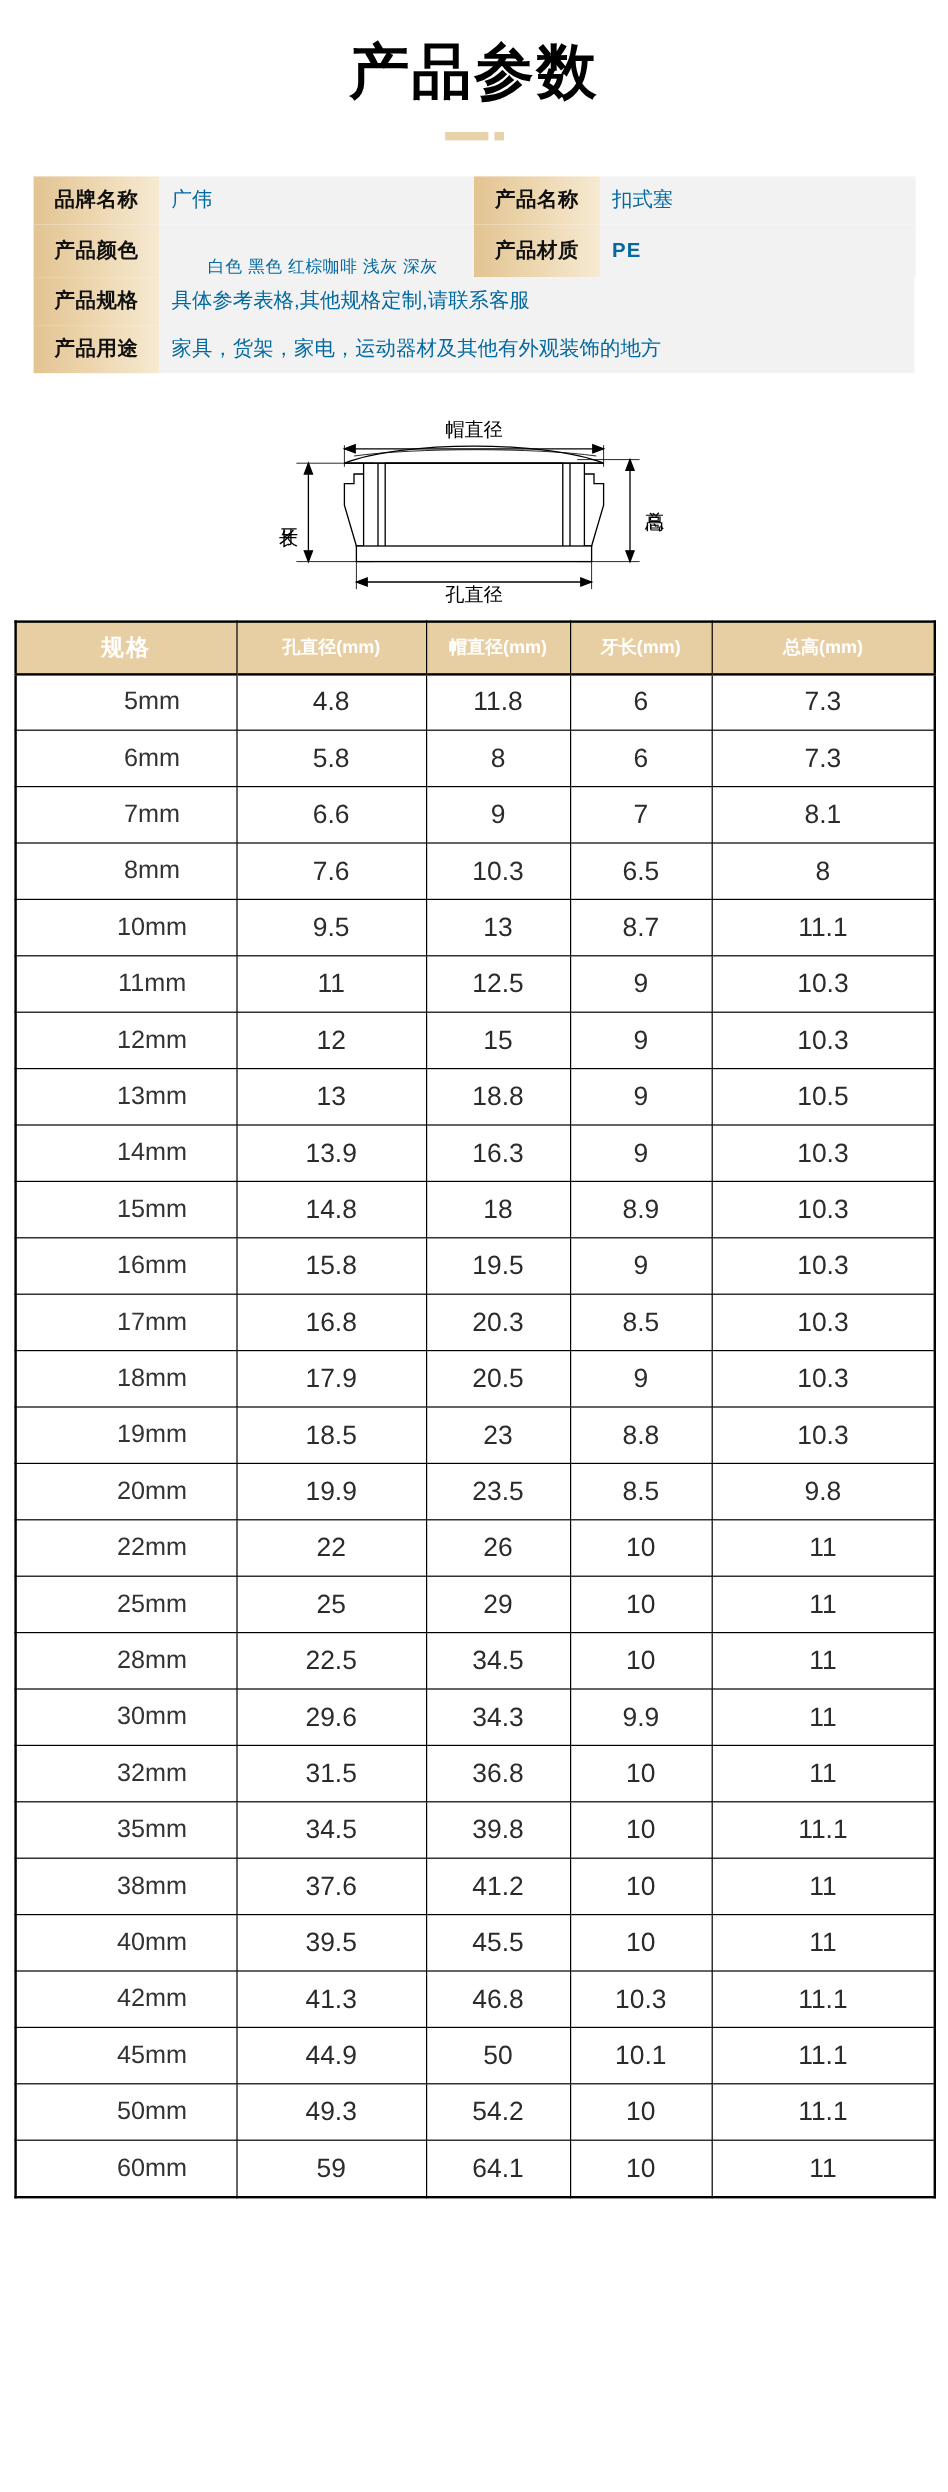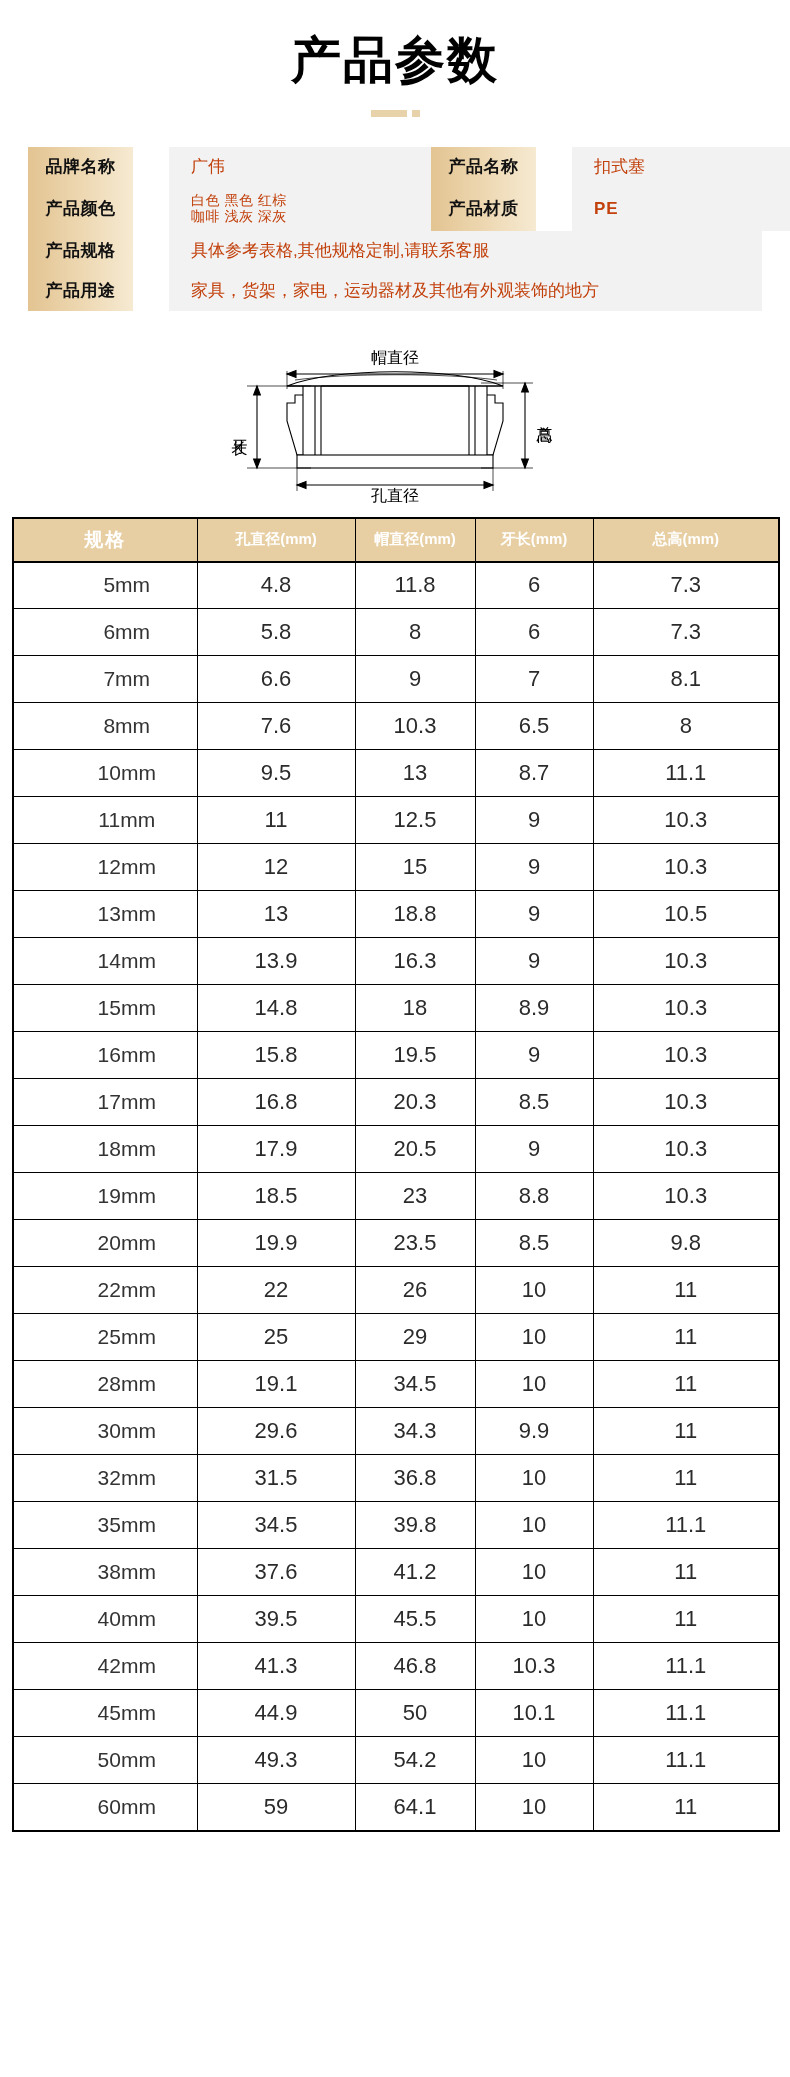--- a/index.html
+++ b/index.html
@@ -45,26 +45,26 @@
     flex: 0 0 105px;
     background: linear-gradient(to right, #e3c492 0%, #eed9b4 55%, #f6ead2 100%);
     display: flex; align-items: center; justify-content: center;
     font-size: 17px; font-weight: 700; color: #111;
     letter-spacing: 0.5px;
   }
   .info-value {
     flex: 1 1 auto;
     background: #f2f2f2;
     display: flex; align-items: center;
-    padding-left: 22px;
-    font-size: 17px; color: #c2410c; margin-left: 36px;
+    padding-left: 10px;
+    font-size: 17px; color: #0369a1;
   }
   .info-value.two-line {
-    flex-direction: column;
-    align-items: flex-start;
+    flex-direction: row;
+    align-items: flex-end;
     justify-content: center;
     line-height: 1.12;
     font-size: 14px;
   }
   .info-value.two-line span { white-space: nowrap; letter-spacing: 0.5px; }
   .info-value.mono { font-weight: 700; letter-spacing: 1px; }
   .half-left  { flex: 0 0 262px; }
   .half-right { flex: 0 0 263px; }
   .full-value { flex: 1 1 auto; }
 
@@ -338,21 +338,21 @@
       </tr>
       <tr>
         <td class="spec-name">25mm</td>
         <td>25</td>
         <td>29</td>
         <td>10</td>
         <td>11</td>
       </tr>
       <tr>
         <td class="spec-name">28mm</td>
-        <td>19.1</td>
+        <td>22.5</td>
         <td>34.5</td>
         <td>10</td>
         <td>11</td>
       </tr>
       <tr>
         <td class="spec-name">30mm</td>
         <td>29.6</td>
         <td>34.3</td>
         <td>9.9</td>
         <td>11</td>

